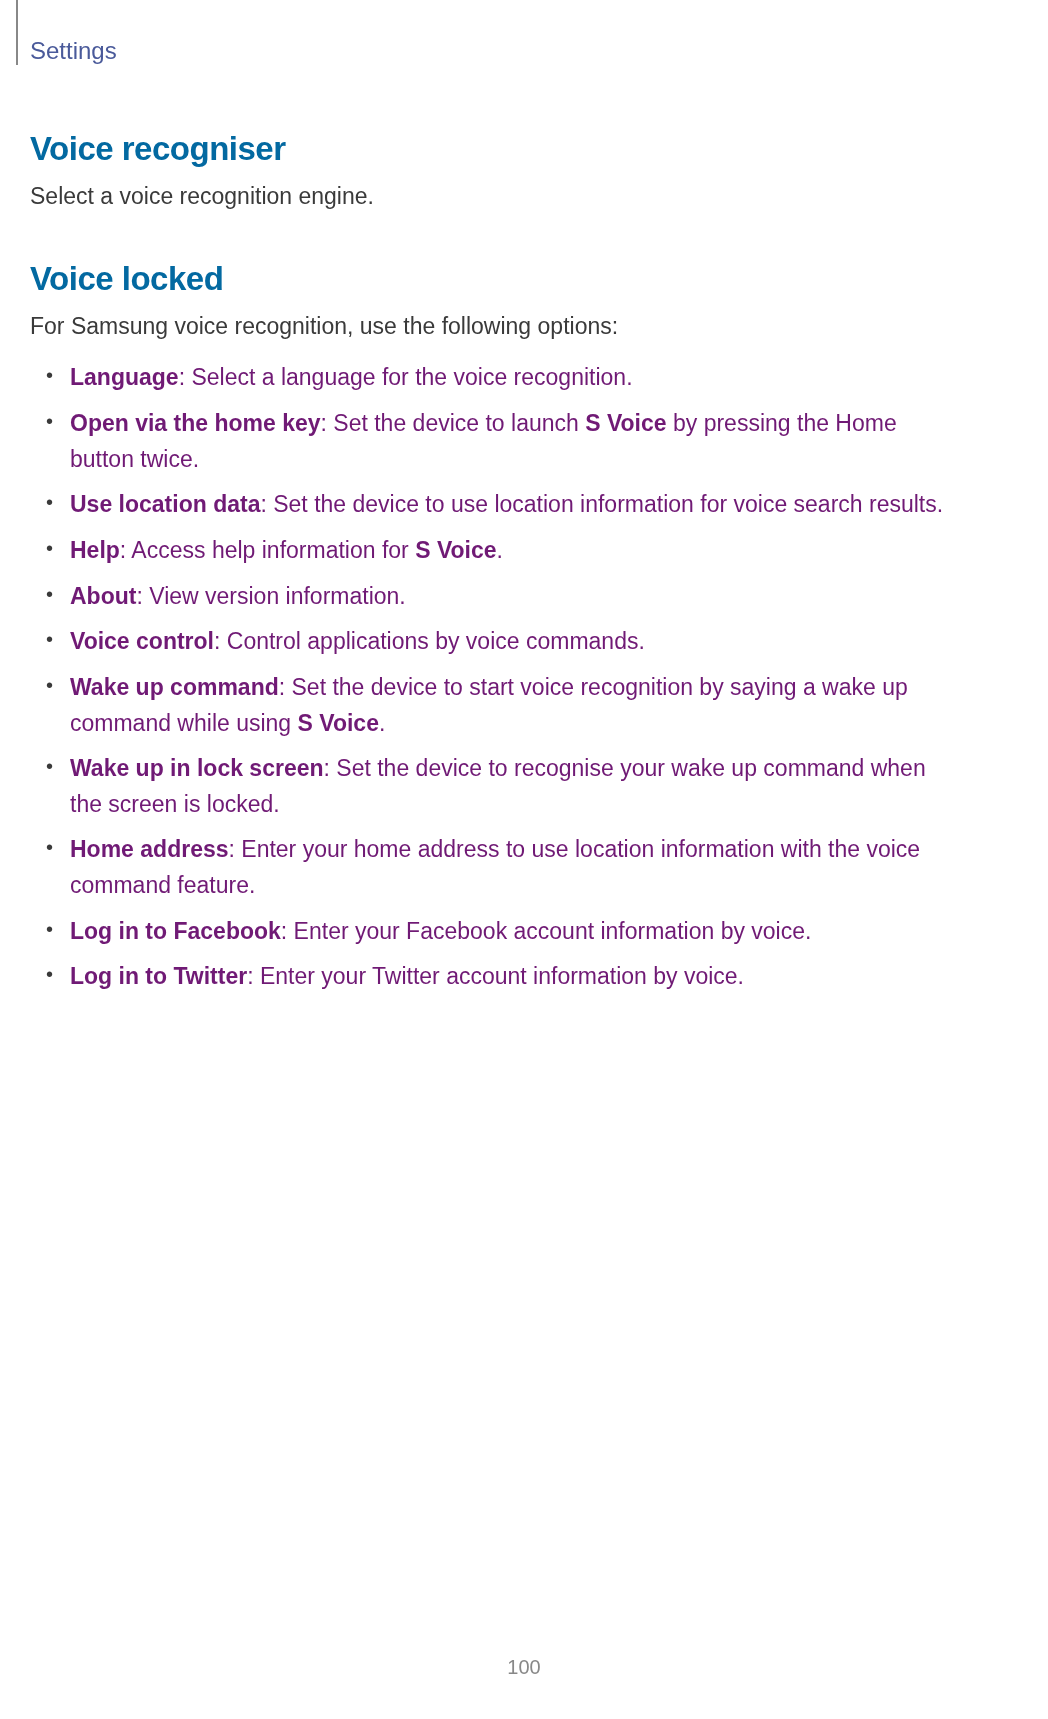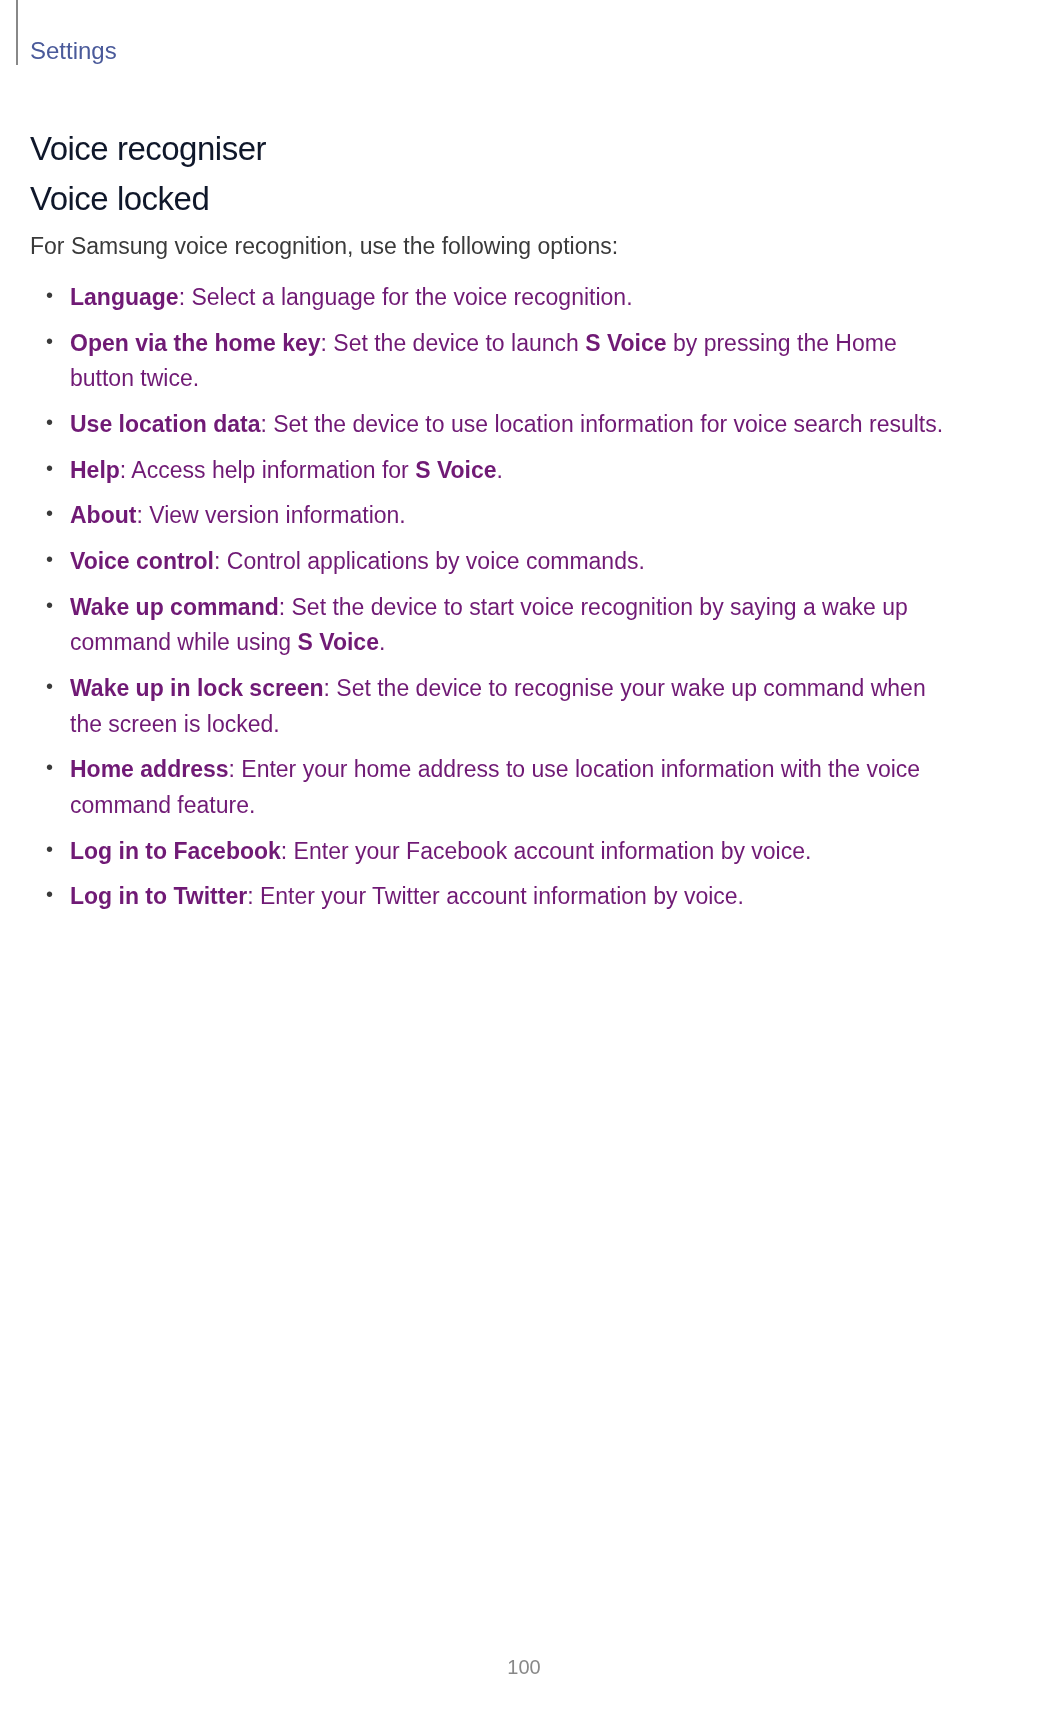--- a/index.html
+++ b/index.html
@@ -31,22 +31,22 @@
       width: 2px;
       height: 65px;
       background: #888;
     }
     .content {
       margin-left: 30px;
       padding-top: 90px;
     }
     .section-heading {
       font-size: 33px;
-      color: #0f172a;
-      font-weight: 400;
+      color: #0369a1;
+      font-weight: 700;
       margin-bottom: 12px;
       letter-spacing: -0.5px;
     }
     .section-desc {
       font-size: 23px;
       color: #3a3a3a;
       line-height: 1.4;
       margin-bottom: 48px;
     }
     .section-intro {
@@ -90,20 +90,21 @@
 </head>
 <body>
 
 <div class="side-line"></div>
 <div class="page-header">Settings</div>
 
 <div class="content">
 
   <div>
     <h2 class="section-heading">Voice recogniser</h2>
+    <p class="section-desc">Select a voice recognition engine.</p>
   </div>
 
   <div>
     <h2 class="section-heading">Voice locked</h2>
     <p class="section-intro">For Samsung voice recognition, use the following options:</p>
 
     <ul>
       <li>
         <span class="bold">Language</span><span>: Select a language for the voice recognition.</span>
       </li>

